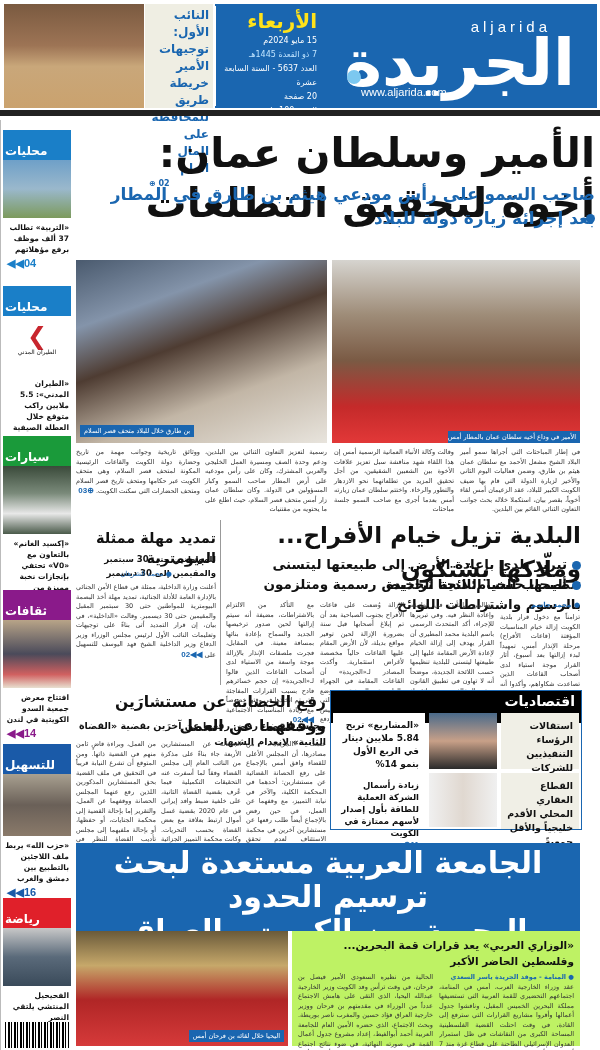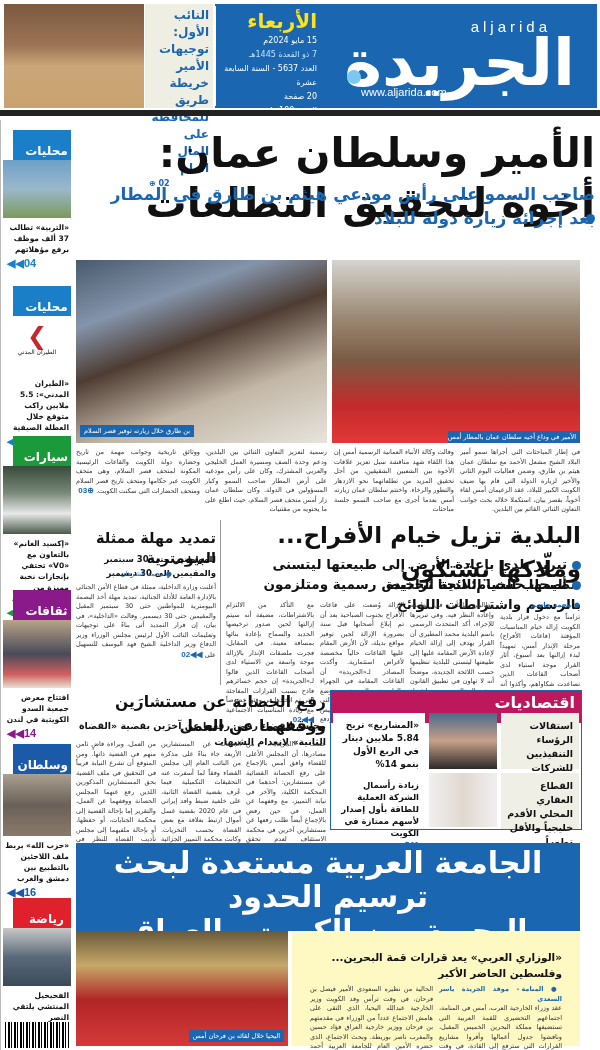--- a/index.html
+++ b/index.html
@@ -17,42 +17,42 @@
 .issue{left:215px;top:6px;width:108px;height:100px;border-left:1px solid #fff;padding:2px 6px;color:#fff;font-size:8px;line-height:14px;text-align:right}
 .issue .day{color:#ffe21a;font-weight:bold;font-size:20px;line-height:26px}
 .issue .hijri{color:#bfe4ff}
 .teaser-top{left:145px;top:4px;width:68px;height:104px;background:#efeee3;padding:3px 4px;text-align:right}
 .teaser-top .t{color:#1a66b0;font-weight:bold;font-size:12px;line-height:17px}
 .teaser-top .pg{font-size:8px;color:#1a66b0;font-weight:bold;direction:ltr;text-align:left;margin-top:2px}
 .photo-top{left:4px;top:4px;width:140px;height:104px;background:linear-gradient(180deg,#7a5a40 0,#9d7455 40%,#c9a77a 60%,#caa26e 100%)}
 .rule-black{left:0;top:110px;width:600px;height:6px;background:#222}
 
 .sidebar{left:0;top:120px;width:72px;height:930px;border-left:1px solid #bbb}
-.sb-head{width:58px;height:30px;color:#fff;font-weight:bold;font-size:12px;padding:14px 3px 0 12px;text-align:center}
+.sb-head{width:68px;height:30px;color:#fff;font-weight:bold;font-size:12px;padding:14px 3px 0 2px;text-align:left}
 .sb-img{width:68px;height:58px}
 .sb-cap{font-size:7.5px;font-weight:bold;line-height:11px;padding:4px 2px 0 2px;text-align:right}
 .sb-pg{font-size:11px;font-weight:bold;direction:ltr;text-align:left;padding:2px 4px;font-family:"Liberation Sans",sans-serif}
 
 .main-hl{left:80px;top:128px;width:515px;font-weight:bold;font-size:41px;line-height:50px;text-align:right;letter-spacing:-1px}
 .sub1{left:80px;top:182px;width:515px;color:#1a66b0;font-weight:bold;font-size:17px;line-height:24px;text-align:right}
 .sub2{left:80px;top:206px;width:515px;font-weight:bold;font-size:16.5px;line-height:24px;text-align:right}
 .bullet{display:inline-block;width:9px;height:9px;border-radius:50%;background:#1a66b0;margin-left:5px;vertical-align:middle}
 .ph-car{left:76px;top:260px;width:251px;height:183px;background:linear-gradient(160deg,#4a5a6e 0,#8494aa 25%,#4e3c32 45%,#c2b6a6 70%,#e8e4dd 100%)}
 .ph-air{left:332px;top:260px;width:248px;height:183px;background:linear-gradient(180deg,#d6d4cf 0,#9e8c78 30%,#7a5a44 55%,#c42a2a 80%,#e23838 100%)}
 .cap{position:absolute;background:#1a66b0;color:#fff;font-size:6.5px;line-height:12px;padding:0 4px;white-space:nowrap}
 .body-txt{font-size:6.5px;line-height:9.5px;color:#333;text-align:justify}
 .pg-ic{color:#1a66b0;font-weight:bold;font-size:8px;direction:ltr;font-family:"Liberation Sans",sans-serif}
 .h2{font-weight:bold;text-align:right}
 .vline{background:#999;width:1px}
 .econ{left:330px;top:690px;width:252px;height:140px;border:1px solid #1a66b0;background:#fff}
-.econ-head{height:32px;background:#be185d;color:#fff;font-weight:bold;font-size:16px;padding:2px 6px;text-align:right}
+.econ-head{height:32px;background:#000000;color:#fff;font-weight:bold;font-size:14px;padding:2px 6px;text-align:right}
 .econ-card{position:absolute;background:#f0efe6;font-weight:bold;font-size:9.5px;line-height:14px;padding:6px 6px;text-align:right}
 .big-band{left:76px;top:843px;width:504px;height:88px;background:#1a66b0;color:#fff;font-weight:bold;font-size:30px;line-height:34px;text-align:center;padding-top:3px}
 .ph-meet{left:76px;top:931px;width:212px;height:115px;background:linear-gradient(180deg,#6a5a3a 0,#c6a86a 30%,#b02626 60%,#d63a3a 100%)}
-.arab-box{left:292px;top:931px;width:288px;height:115px;background:#fef9c3;padding:18px}
+.arab-box{left:292px;top:931px;width:288px;height:115px;background:#bef264;padding:6px}
 </style>
 </head>
 <body>
 
 <div class="abs masthead"></div>
 <div class="abs photo-top"></div>
 <div class="abs teaser-top">
   <div class="t">النائب الأول: توجيهات الأمير خريطة طريق للمحافظة على المال العام</div>
   <div class="pg"><span>⊕</span> <span>02</span></div>
 </div>
@@ -95,40 +95,40 @@
     <div class="sb-cap">«إكسيد الغانم» بالتعاون مع «V0» تحتفي بإنجازات نخبة مميزة من الشباب الكويتي</div>
     <div class="sb-pg" style="color:#1a9a3a">◀◀<span>13</span></div>
   </div>
   <div style="position:absolute;left:2px;top:470px;width:68px">
     <div class="sb-head" style="background:#8a1a8a">ثقافات</div>
     <div class="sb-img" style="height:68px;background:linear-gradient(180deg,#b8a488,#4a4a5a 50%,#d06060 80%,#e8e0d0)"></div>
     <div class="sb-cap">افتتاح معرض جمعية السدو الكويتية في لندن</div>
     <div class="sb-pg" style="color:#8a1a8a">◀◀<span>14</span></div>
   </div>
   <div style="position:absolute;left:2px;top:624px;width:68px">
-    <div class="sb-head" style="background:#1a5aa8">وسلطان</div>
+    <div class="sb-head" style="background:#1a5aa8">للتسهيل</div>
     <div class="sb-img" style="height:62px;background:linear-gradient(180deg,#a8a090,#6a6058 50%,#8a7a6a)"></div>
     <div class="sb-cap">«حزب الله» يربط ملف اللاجئين بالتطبيع بين دمشق والغرب</div>
     <div class="sb-pg" style="color:#1a5aa8">◀◀<span>16</span></div>
   </div>
   <div style="position:absolute;left:2px;top:778px;width:68px">
     <div class="sb-head" style="background:#e0202a">رياضة</div>
     <div class="sb-img" style="height:58px;background:linear-gradient(180deg,#c8c8c8,#5a6a7a 50%,#3a4a5a)"></div>
     <div class="sb-cap">الفحيحيل المنتشي يلتقي النصر</div>
     <div class="sb-pg" style="color:#e0202a">◀◀<span>18</span></div>
   </div>
   <div style="position:absolute;left:4px;top:902px;width:64px;height:26px;background:repeating-linear-gradient(90deg,#000 0 1px,#fff 1px 3px,#000 3px 5px,#fff 5px 6px)"></div>
 </div>
 
 <div class="abs main-hl">الأمير وسلطان عمان: أخوة لتحقيق التطلعات</div>
 <div class="abs sub1">صاحب السمو على رأس مودعي هيثم بن طارق في المطار بعد إجرائه زيارة دولة للبلاد</div>
 <div class="abs sub2"><span class="bullet"></span></div>
 
 <div class="abs ph-car">
-  <div class="cap" style="left:4px;bottom:6px">بن طارق خلال زيارته توفير قصر السلام</div>
+  <div class="cap" style="left:4px;bottom:6px">بن طارق خلال للبلاد متحف قصر السلام</div>
 </div>
 <div class="abs ph-air">
   <div class="cap" style="right:0;bottom:0;width:132px">الأمير في وداع أخيه سلطان عمان بالمطار أمس</div>
 </div>
 
 <div class="abs body-txt" style="left:460px;top:448px;width:120px">في إطار المباحثات التي أجراها سمو أمير البلاد الشيخ مشعل الأحمد مع سلطان عمان هيثم بن طارق، وضمن فعاليات اليوم الثاني والأخير لزيارة الدولة التي قام بها ضيف الكويت الكبير للبلاد، عقد الزعيمان أمس لقاء أخوياً، بقصر بيان، استكملا خلاله بحث جوانب التعاون الثنائي القائم بين البلدين.</div>
 <div class="abs body-txt" style="left:334px;top:448px;width:120px">وقالت وكالة الأنباء العمانية الرسمية أمس إن هذا اللقاء شهد مناقشة سبل تعزيز علاقات الأخوة بين الشعبين الشقيقين، من أجل تحقيق المزيد من تطلعاتهما نحو الازدهار والتطور والرخاء. واختتم سلطان عمان زيارته أمس بعدما أجرى مع صاحب السمو جلسة مباحثات</div>
 <div class="abs body-txt" style="left:205px;top:448px;width:122px">رسمية لتعزيز التعاون الثنائي بين البلدين، ودعم وحدة الصف ومسيرة العمل الخليجي والعربي المشترك، وكان على رأس مودعيه على أرض المطار صاحب السمو وكبار المسؤولين في الدولة. وكان سلطان عمان زار أمس متحف قصر السلام، حيث اطلع على ما يحتويه من مقتنيات</div>
 <div class="abs body-txt" style="left:76px;top:448px;width:124px"><span>ووثائق تاريخية وجوانب مهمة من تاريخ وحضارة دولة الكويت والقاعات الرئيسية المكونة لمتحف قصر السلام، وهي متحف الكويت عبر حكامها ومتحف تاريخ قصر السلام ومتحف الحضارات التي سكنت الكويت.</span> <span class="pg-ic">⊕<span>03</span></span></div>
 
@@ -154,21 +154,21 @@
 <div class="abs body-txt" style="left:161px;top:740px;width:80px">الحصانة عن المستشارين الأربعة جاء بناءً على مذكرة من النائب العام إلى مجلس القضاء وفقاً لما أسفرت عنه التحقيقات التكميلية فيما عُرف بقضية القضاة الثانية، على خلفية ضبط وافد إيراني في عام 2020 بقضية غسل أموال ارتبط بعلاقة مع بعض القضاة بحسب التحريات. وكانت محكمة التمييز الجزائية قضت العام الماضي بإدانة سبعة قضاة وحبسهم 8 سنوات، وعزلهم</div>
 <div class="abs body-txt" style="left:76px;top:740px;width:80px">من العمل، وبراءة قاضٍ ثامن منهم في القضية ذاتها. ومن المتوقع أن تشرع النيابة قريباً في التحقيق في ملف القضية بحق المستشارين المذكورين اللذين رفع عنهما المجلس الحصانة ووقفهما عن العمل، والتقرير إما بإحالة القضية إلى محكمة الجنايات، أو حفظها، أو بإحالة ملفيهما إلى مجلس تأديب القضاة للنظر في محاكمتهما تأديبياً.</div>
 
 <div class="abs econ">
   <div class="econ-head">اقتصاديات</div>
   <div class="econ-card" style="right:2px;top:22px;width:78px;height:56px">
     <div>استقالات الرؤساء التنفيذيين للشركات تستلزم إفصاحات تفصيلية</div>
     <div class="pg-ic">⊕<span>08</span></div>
   </div>
   <div class="econ-card" style="right:2px;top:82px;width:78px;height:56px">
-    <div>القطاع العقاري المحلي الأقدم خليجياً والأقل تطوراً</div>
+    <div>القطاع العقاري المحلي الأقدم خليجياً والأقل جمعيةً</div>
     <div class="pg-ic">⊕<span>12</span></div>
   </div>
   <div style="position:absolute;right:84px;top:22px;width:68px;height:56px;background:linear-gradient(180deg,#4a6a8a,#c8a088 50%,#2a2a2a)"></div>
   <div class="econ-card" style="right:156px;top:22px;width:92px;height:56px;background:#fff;font-size:9px;line-height:13px">
     <div>«المشاريع» تربح 5.84 ملايين دينار في الربع الأول بنمو 14%</div>
     <div class="pg-ic">⊕<span>10</span></div>
   </div>
   <div style="position:absolute;right:84px;top:82px;width:68px;height:54px;background:linear-gradient(90deg,#f0f0f0,#e0d8d0,#f0f0f0)"></div>
   <div class="econ-card" style="right:156px;top:82px;width:92px;height:56px;background:#fff;font-size:8.5px;line-height:12px">
     <div>زيادة رأسمال الشركة العملية للطاقة بأول إصدار لأسهم ممتازة في الكويت</div>

